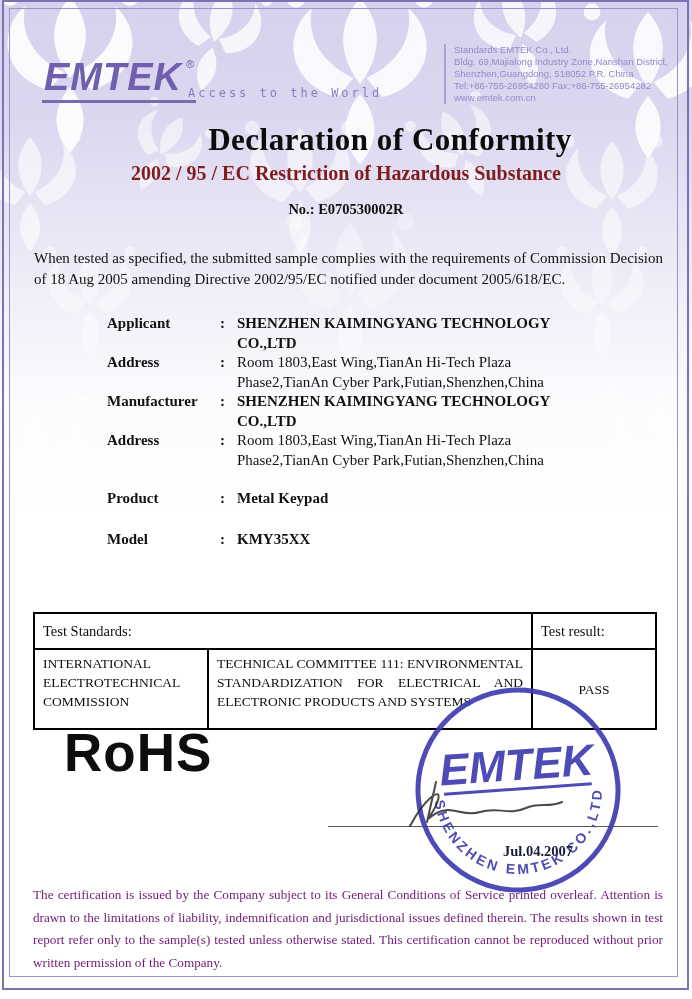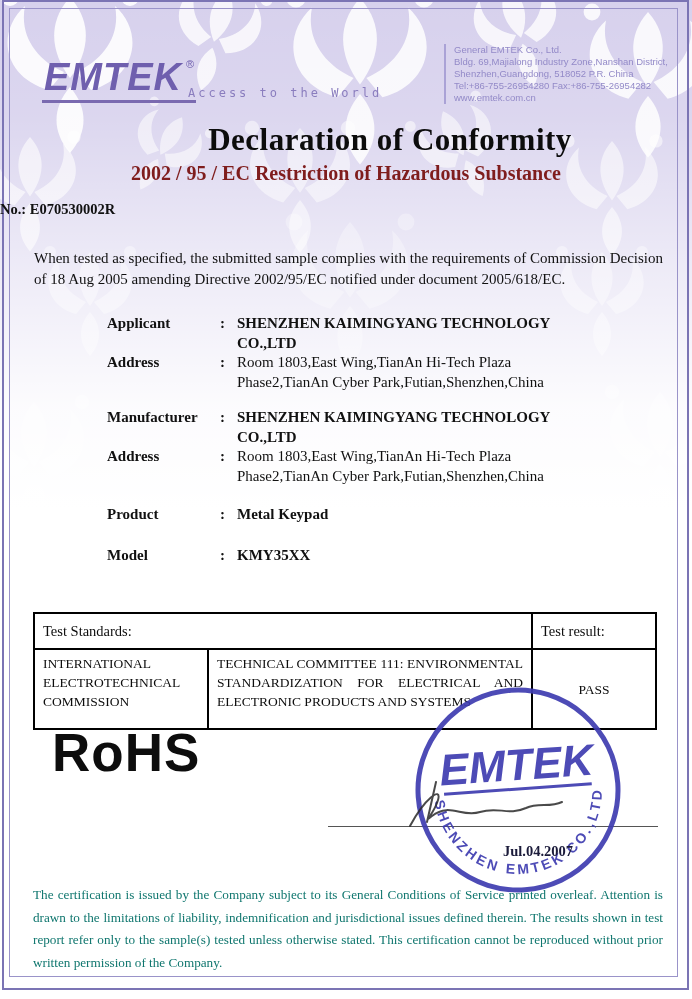--- a/index.html
+++ b/index.html
@@ -33,56 +33,56 @@
   
   .company-info { position:absolute; left:444px; top:44px; width:238px;
                   border-left:2px solid #aaa2d6; padding-left:8px;
                   font-family:"Liberation Sans",sans-serif; font-size:9.5px; line-height:12px;
                   color:#938ac8; white-space:nowrap; }
 
   .doc-title { position:absolute; left:0; top:122px; width:692px; text-align:center;
                font-size:31px; font-weight:bold; letter-spacing:.5px; color:#0c0c0c;margin-left:44px; }
   .doc-subtitle { position:absolute; left:0; top:162px; width:692px; text-align:center;
                   font-size:20px; font-weight:bold; color:#7f1d1d; }
-  .cert-no { position:absolute; left:0; top:201px; width:692px; text-align:left;
+  .cert-no { position:absolute; left:0; top:201px; width:692px; text-align:center;
              font-size:14.5px; font-weight:bold; }
 
   .intro { position:absolute; left:34px; top:233px; width:630px; font-size:15px;
            line-height:21px; color:#101010; }
 
   
   .fields { position:absolute; left:107px; top:314px; width:500px; }
   .field-row { display:flex; align-items:flex-start; font-size:15px; line-height:19.5px; }
   .f-label { width:113px; font-weight:bold; flex:none; }
   .f-colon { width:17px; font-weight:bold; flex:none; }
   .f-value { width:345px; }
   .bold-value .f-value { font-weight:bold; }
-  .gap-md { margin-top:16px; }
+  .gap-md { }
   .gap-lg { margin-top:19px; }
   .gap-xl { margin-top:21px; }
 
   
   .test-table { position:absolute; left:33px; top:612px; border-collapse:collapse;
                 table-layout:fixed; width:622px; font-size:13.5px; color:#0d0d0d; }
   .test-table td { border:2px solid #000; padding:4px 8px; }
   .th-row td { height:26px; text-align:left; font-size:14.5px; vertical-align:middle; }
   .body-row td { height:70px; vertical-align:top; line-height:19px; }
   .cell-standard { text-align:justify; }
   .cell-result { text-align:center; vertical-align:middle !important;border-radius:12px; }
 
-  .rohs { position:absolute; left:52px; top:722px; font-family:"Liberation Sans",sans-serif;
+  .rohs { position:absolute; left:64px; top:722px; font-family:"Liberation Sans",sans-serif;
           font-weight:bold; font-size:53px; letter-spacing:1px; color:#0d0d0d; }
 
   .sig-line { position:absolute; left:328px; top:826px; width:330px; height:0;
               border-top:1.5px solid #555; z-index:3; }
 
   .stamp-svg { position:absolute; left:380px; top:668px; width:300px; height:240px; z-index:4; }
 
   .footer { position:absolute; left:33px; top:871px; width:630px; font-size:13.2px;
-            line-height:22.5px; text-align:justify; color:#0f766e; }
+            line-height:22.5px; text-align:justify; color:#701a75; }
 </style>
 </head>
 <body>
 
 <div class="page">
 
   <div class="pattern-wrap">
     <svg width="692" height="580" viewBox="0 0 692 580" xmlns="http://www.w3.org/2000/svg">
       <rect x="0" y="0" width="692" height="580" fill="#d7d1ed"></rect>
       <defs>
@@ -120,21 +120,21 @@
   <div class="inner-frame"></div>
 
   <div class="content">
 
     <div class="logo-block">
       <span class="logo-text">EMTEK</span><span class="reg-mark">®</span>
     </div>
     <div class="tagline">Access to the World</div>
 
     <div class="company-info">
-      <div>General EMTEK Co., Ltd.</div>
+      <div>Standards EMTEK Co., Ltd.</div>
       <div>Bldg. 69,Majialong Industry Zone,Nanshan District,</div>
       <div>Shenzhen,Guangdong, 518052 P.R. China</div>
       <div>Tel:+86-755-26954280  Fax:+86-755-26954282</div>
       <div>www.emtek.com.cn</div>
     </div>
 
     <div class="doc-title">Declaration of Conformity</div>
     <div class="doc-subtitle">2002 / 95 / EC Restriction of Hazardous Substance</div>
     <div class="cert-no">No.: E070530002R</div>
 

